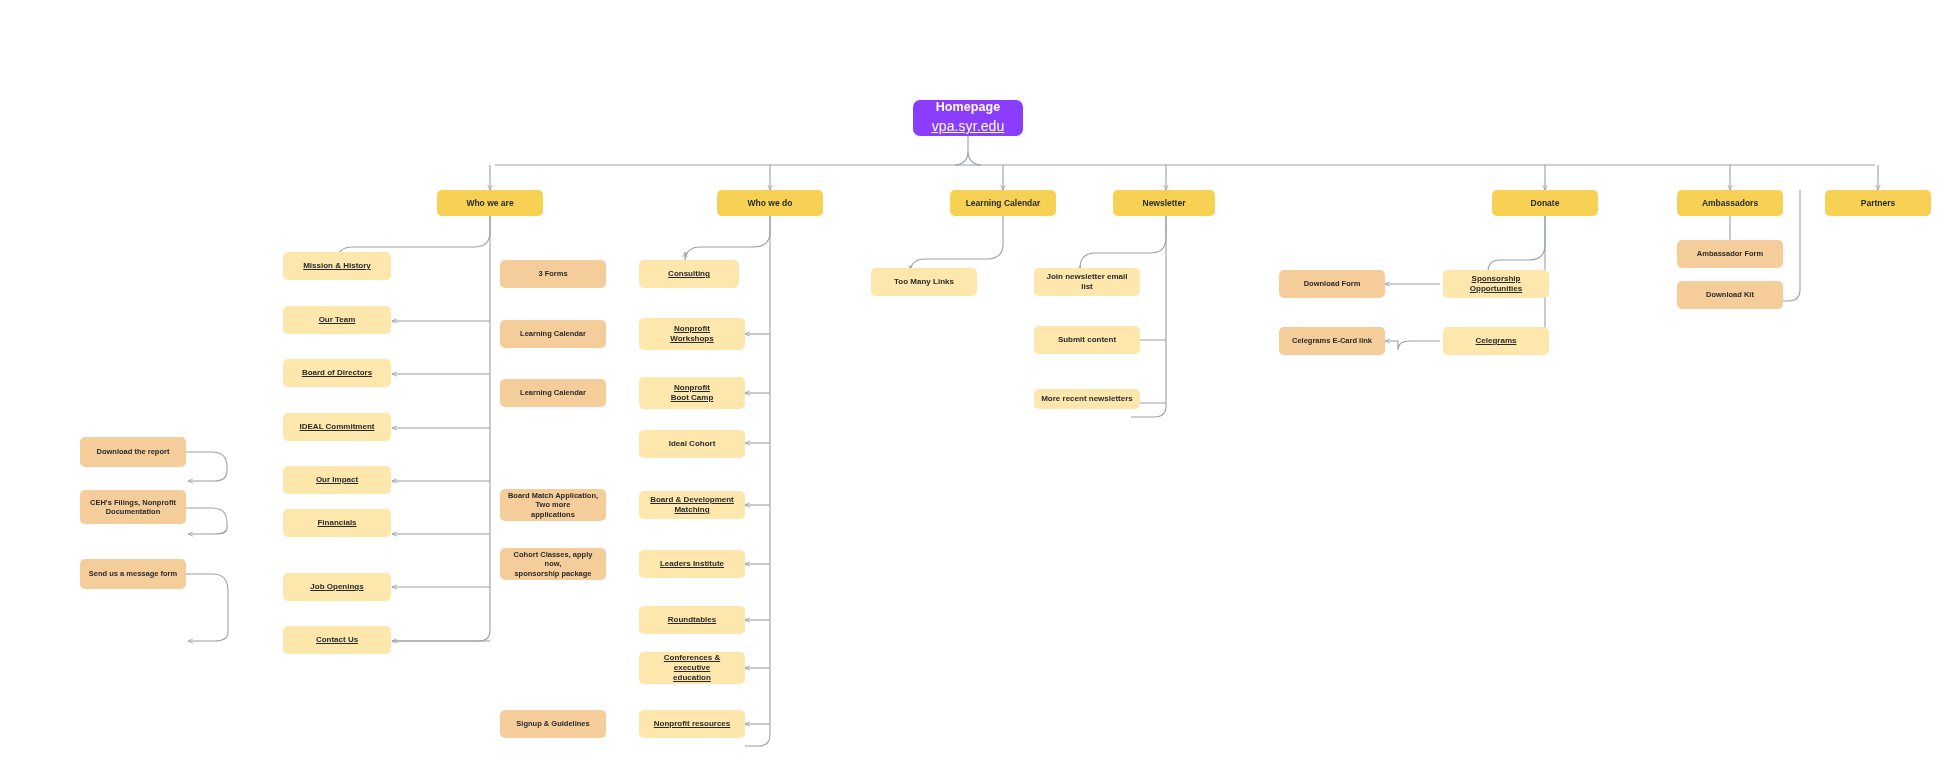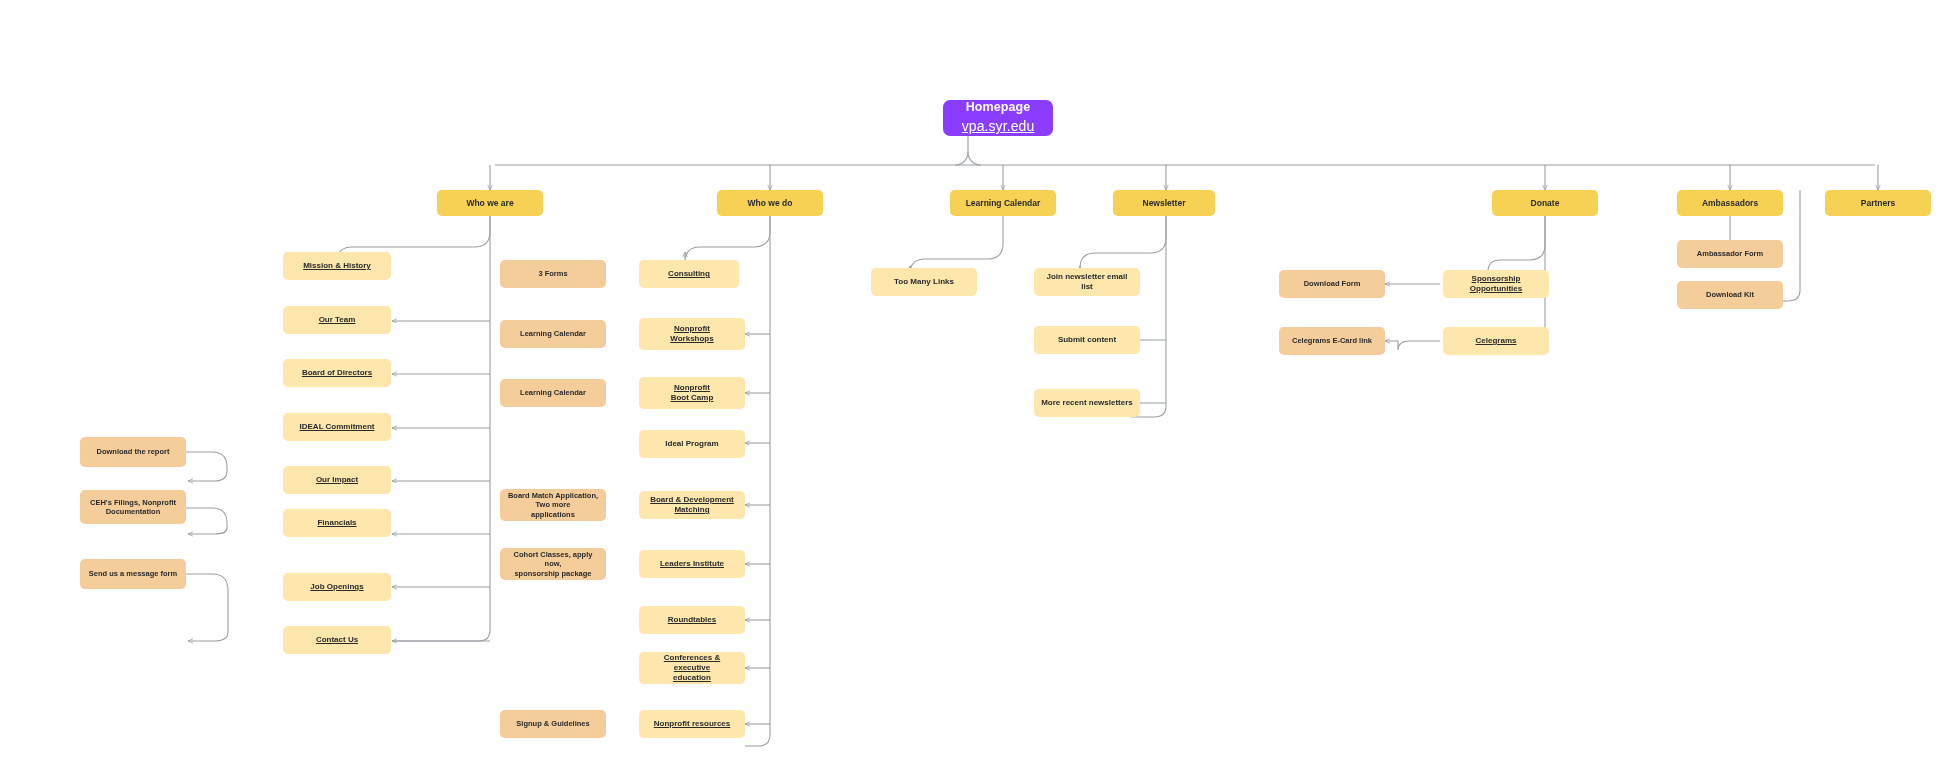--- a/index.html
+++ b/index.html
@@ -43,21 +43,20 @@
     display: block;
     width: 100%;
     white-space: pre-line;
   }
   
   .n-root {
     background: #8b3dff;
     color: #ffffff;
     flex-direction: column;
     border-radius: 7px;
-    margin-left: 30px;
   }
   .n-root .title {
     font-size: 12.5px;
     font-weight: bold;
     letter-spacing: .1px;
   }
   .n-root .url {
     font-size: 14px;
     text-decoration: underline;
     margin-top: 2px;
@@ -253,21 +252,21 @@
     <span class="lbl u">Nonprofit
 Workshops</span>
   </div>
 
   <div class="node n-l2" style="left:639px; top:377px; width:106px; height:32px;">
     <span class="lbl u">Nonprofit
 Boot Camp</span>
   </div>
 
   <div class="node n-l2" style="left:639px; top:430px; width:106px; height:28px;">
-    <span class="lbl">Ideal Program</span>
+    <span class="lbl">Ideal Cohort</span>
   </div>
 
   <div class="node n-l2" style="left:639px; top:491px; width:106px; height:28px;">
     <span class="lbl u">Board &amp; Development Matching</span>
   </div>
 
   <div class="node n-l2" style="left:639px; top:550px; width:106px; height:28px;">
     <span class="lbl u">Leaders Institute</span>
   </div>
 
@@ -315,21 +314,21 @@
   </div>
 
   <div class="node n-l2" style="left:1034px; top:268px; width:106px; height:28px;">
     <span class="lbl">Join newsletter email list</span>
   </div>
 
   <div class="node n-l2" style="left:1034px; top:326px; width:106px; height:28px;">
     <span class="lbl">Submit content</span>
   </div>
 
-  <div class="node n-l2" style="left:1034px; top:389px; width:106px; height:28px;">
+  <div class="node n-l2" style="left:1034px; top:389px; width:106px; height:20px;">
     <span class="lbl">More recent newsletters</span>
   </div>
 
   <div class="node n-l2" style="left:1443px; top:270px; width:106px; height:28px;">
     <span class="lbl u">Sponsorship Opportunities</span>
   </div>
 
   <div class="node n-l2" style="left:1443px; top:327px; width:106px; height:28px;">
     <span class="lbl u">Celegrams</span>
   </div>

